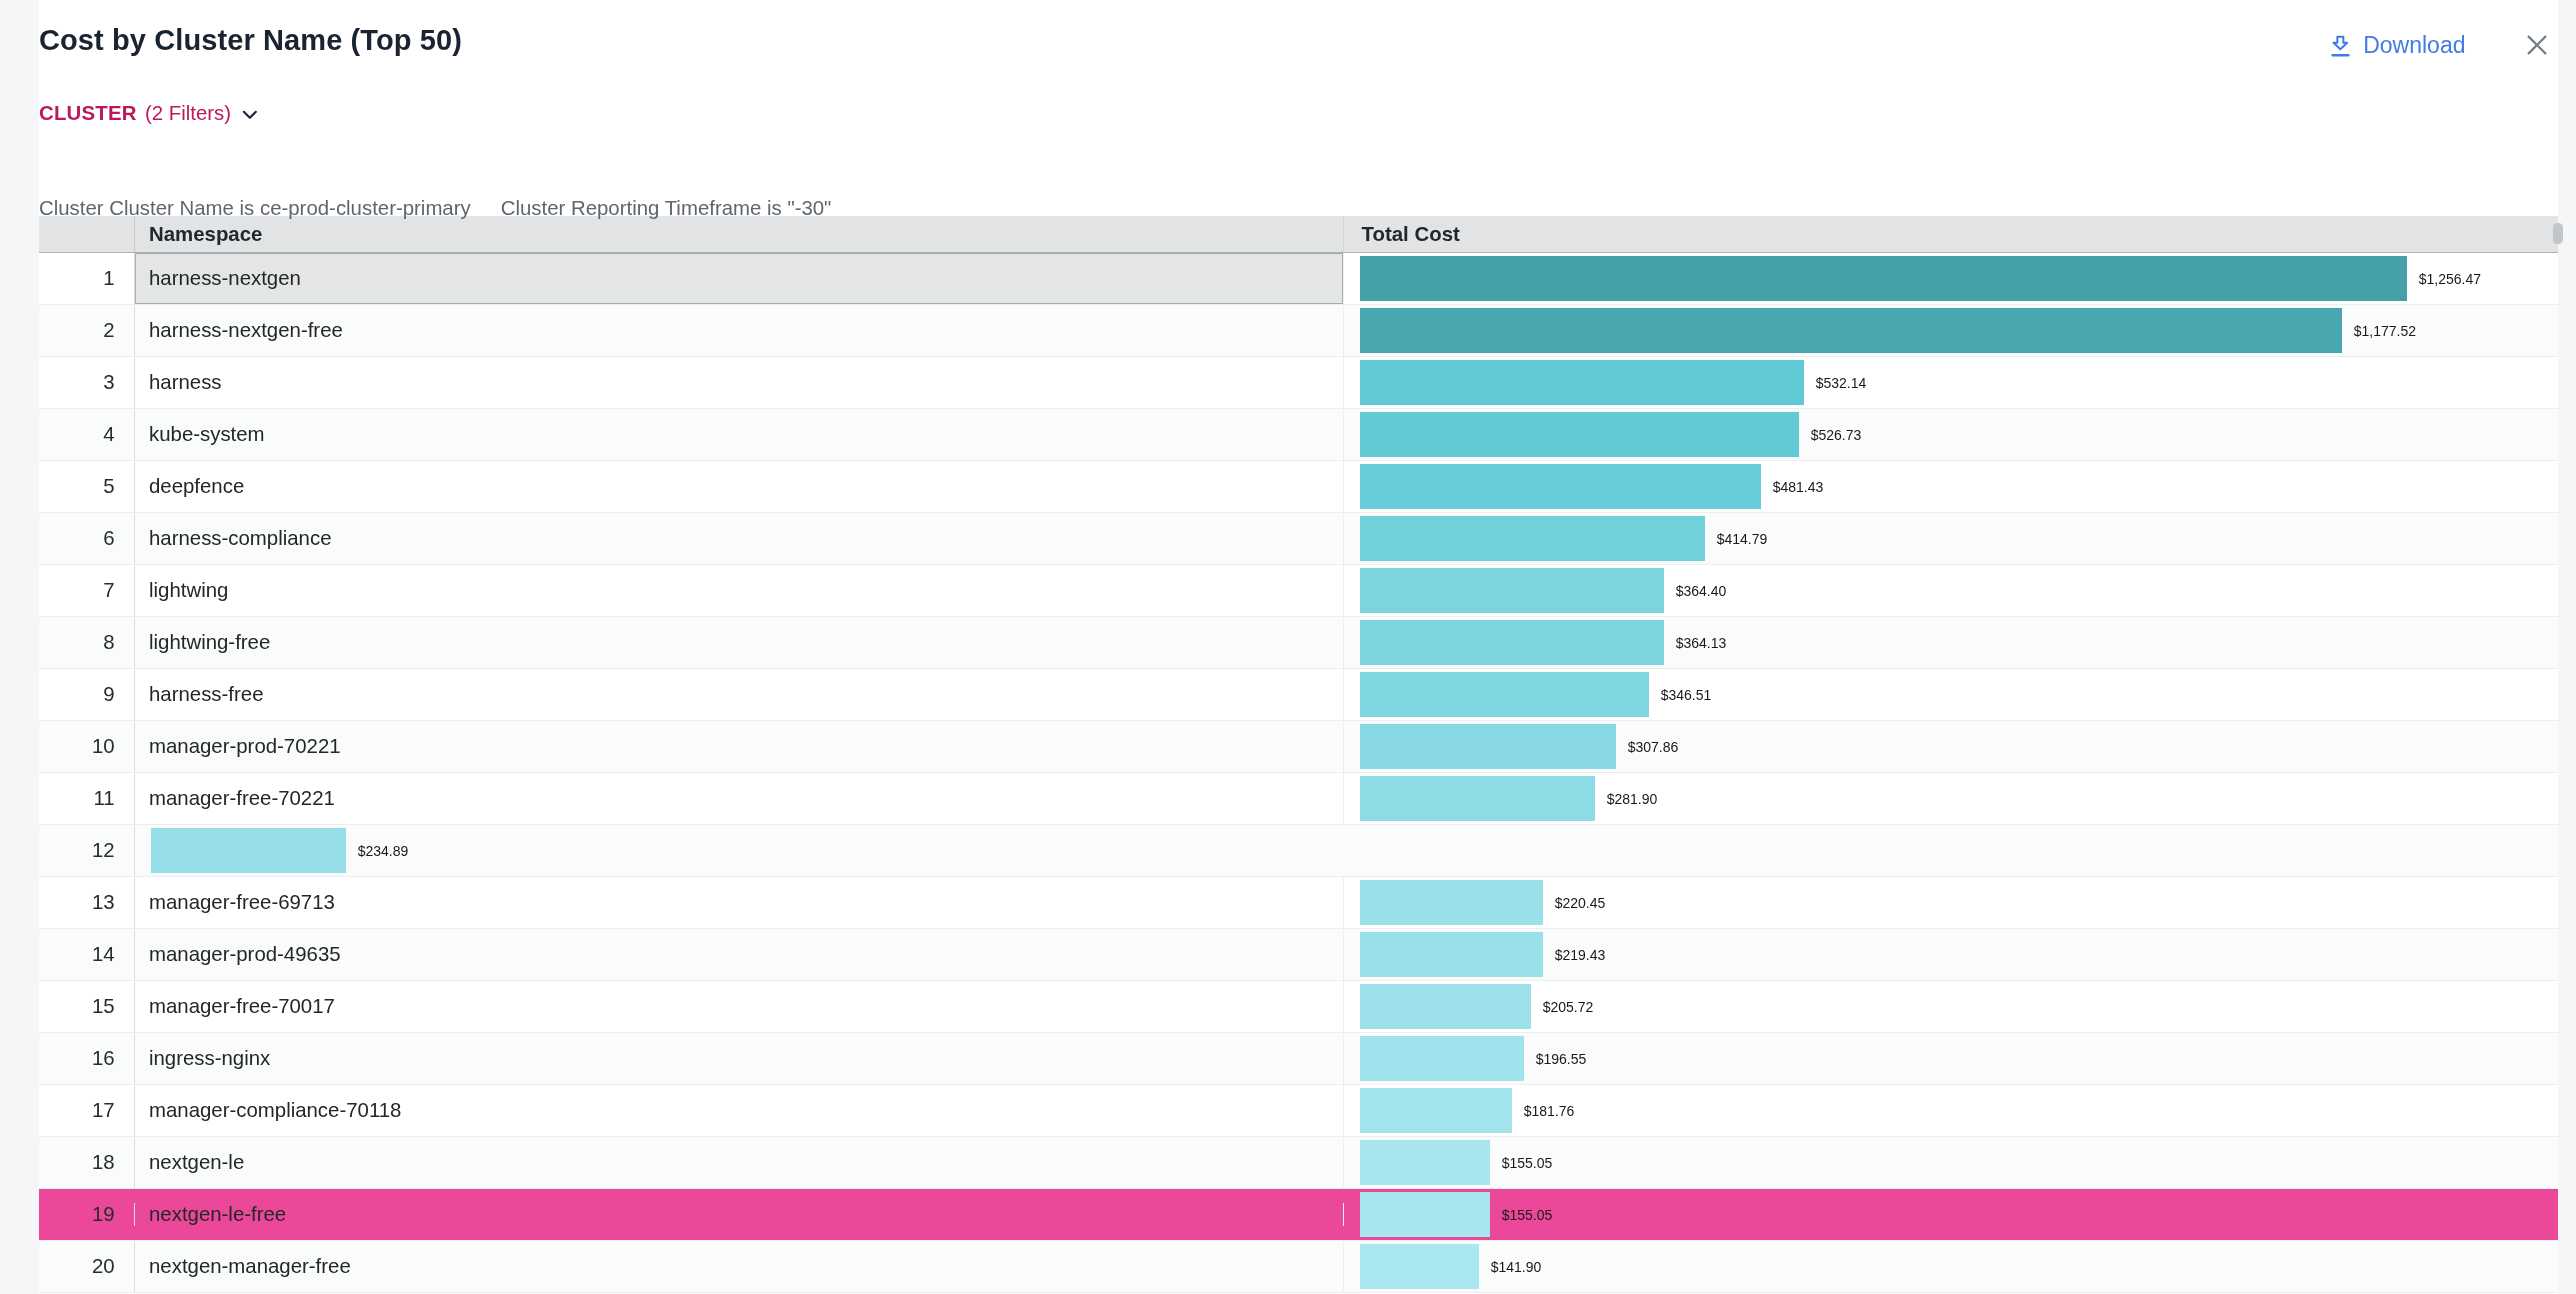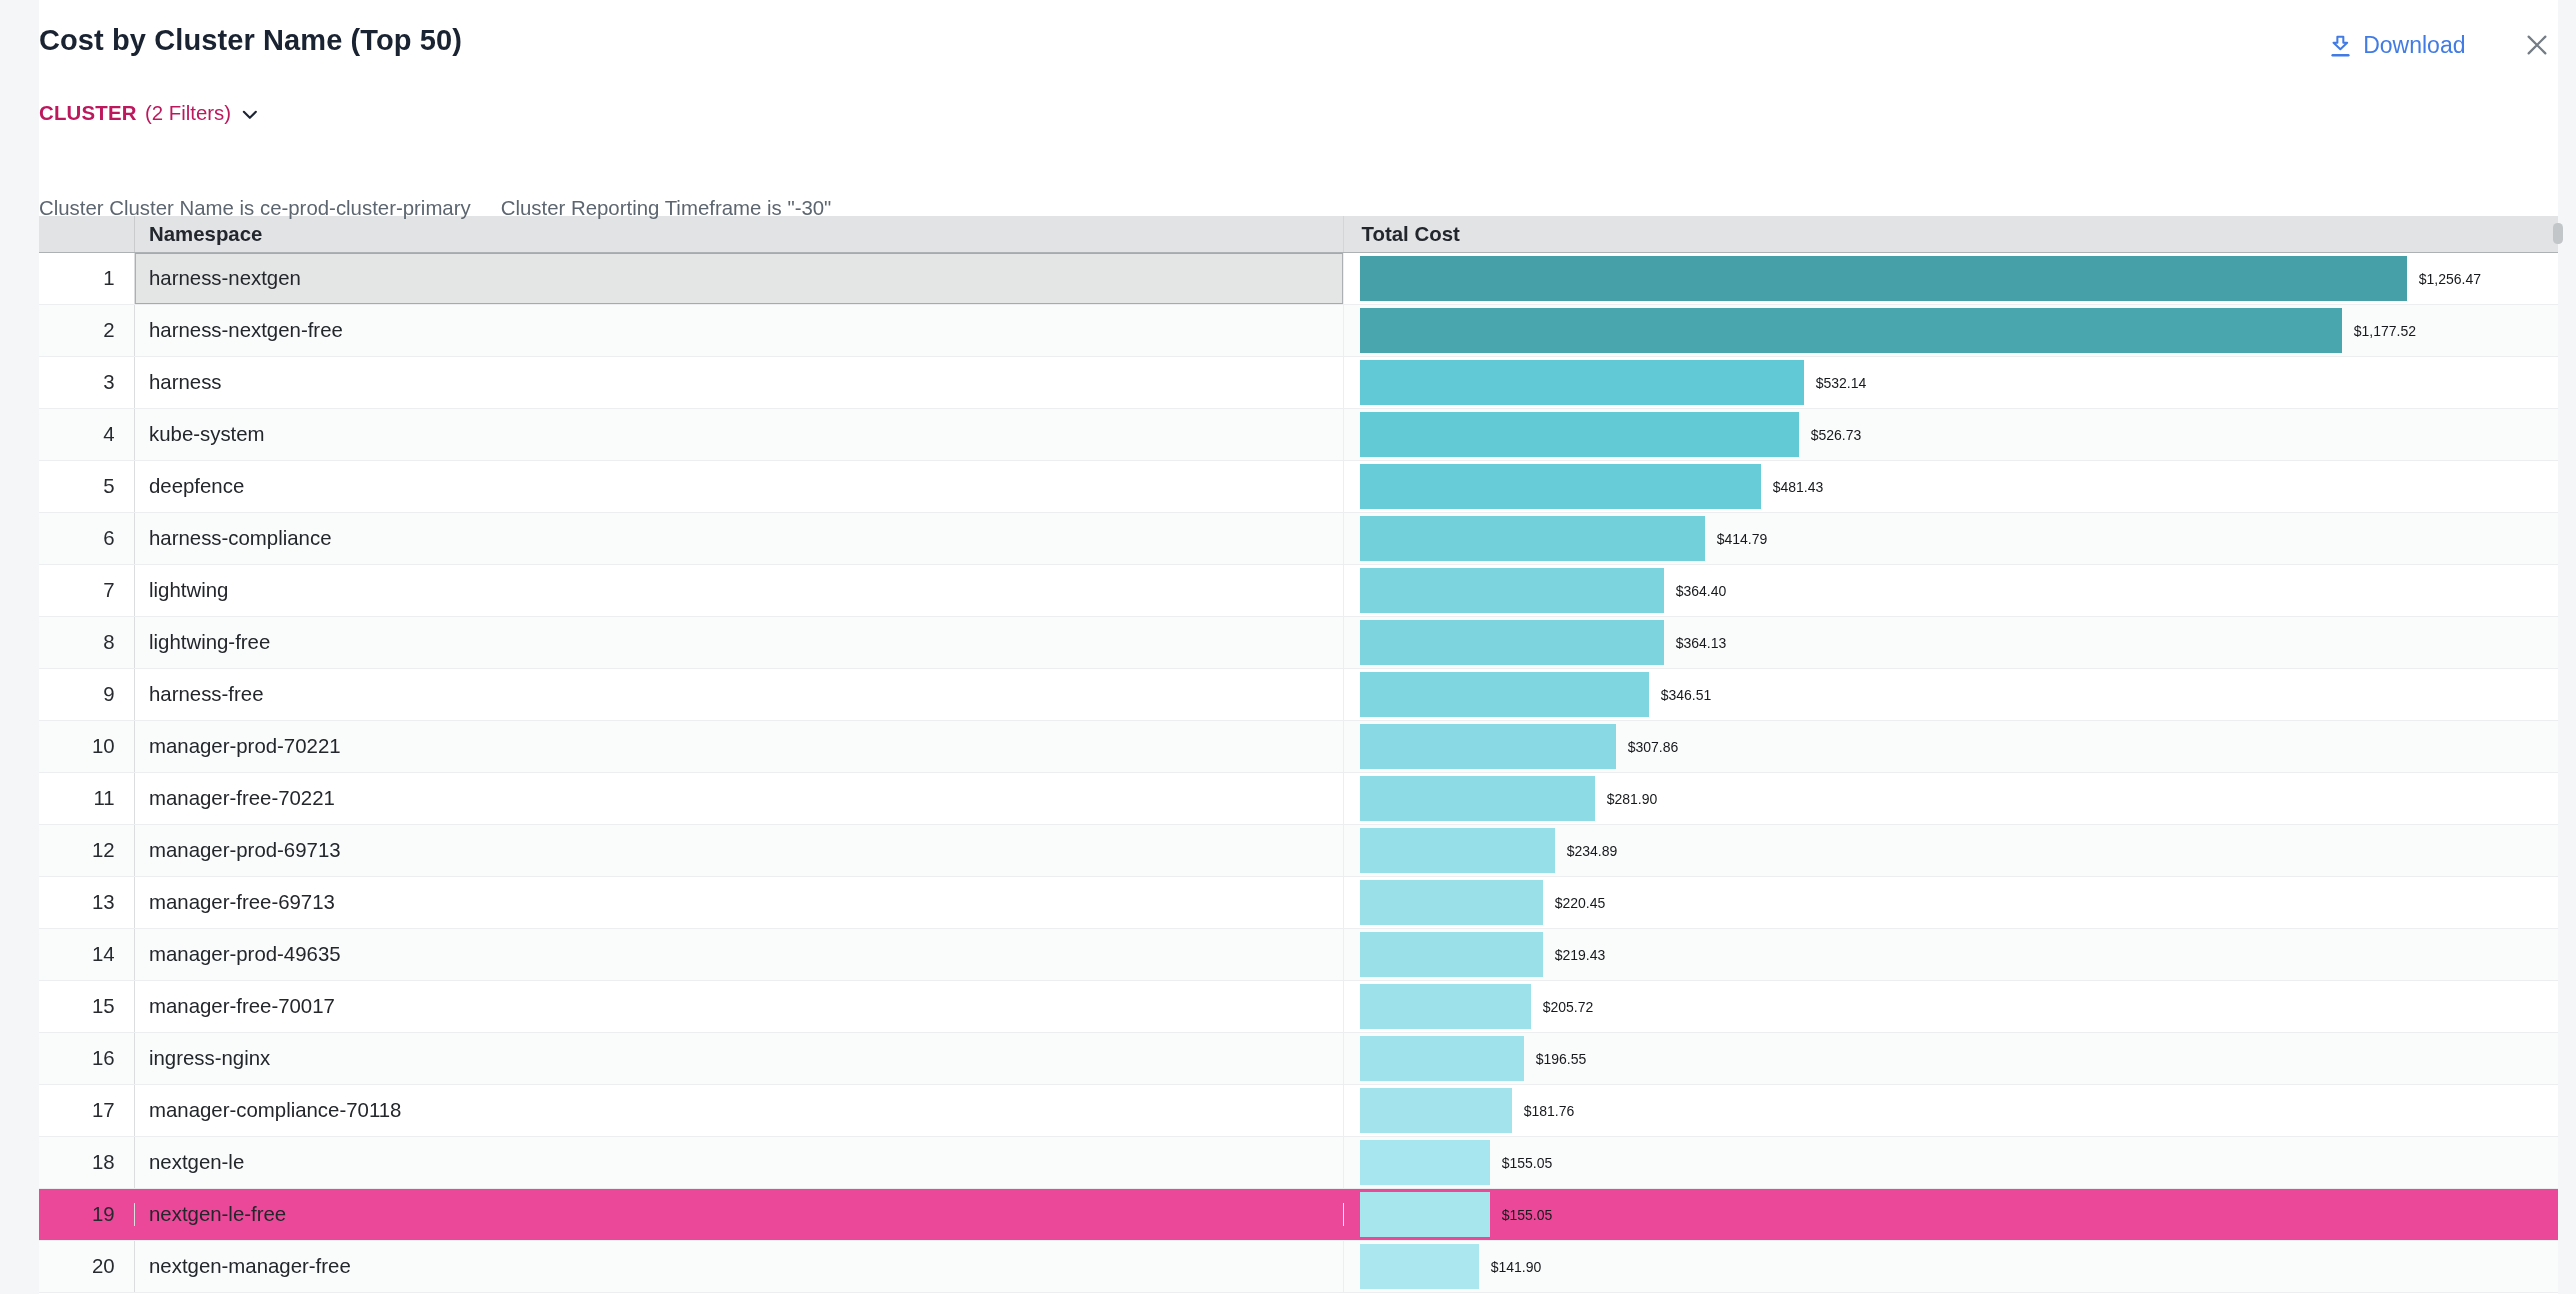--- a/index.html
+++ b/index.html
@@ -222,21 +222,20 @@
       <div class="row">
         <div class="cell-rank">11</div>
         <div class="cell-ns">manager-free-70221</div>
         <div class="cell-cost">
           <div class="bar" style="width: 235px; background: rgb(140, 219, 229);"></div>
           <span class="cost-value">$281.90</span>
         </div>
       </div>
       <div class="row striped">
         <div class="cell-rank">12</div>
-        <div class="cell-ns">manager-prod-69713</div>
         <div class="cell-cost">
           <div class="bar" style="width: 195px; background: rgb(150, 222, 232);"></div>
           <span class="cost-value">$234.89</span>
         </div>
       </div>
       <div class="row">
         <div class="cell-rank">13</div>
         <div class="cell-ns">manager-free-69713</div>
         <div class="cell-cost">
           <div class="bar" style="width: 183px; background: rgb(153, 224, 233);"></div>

